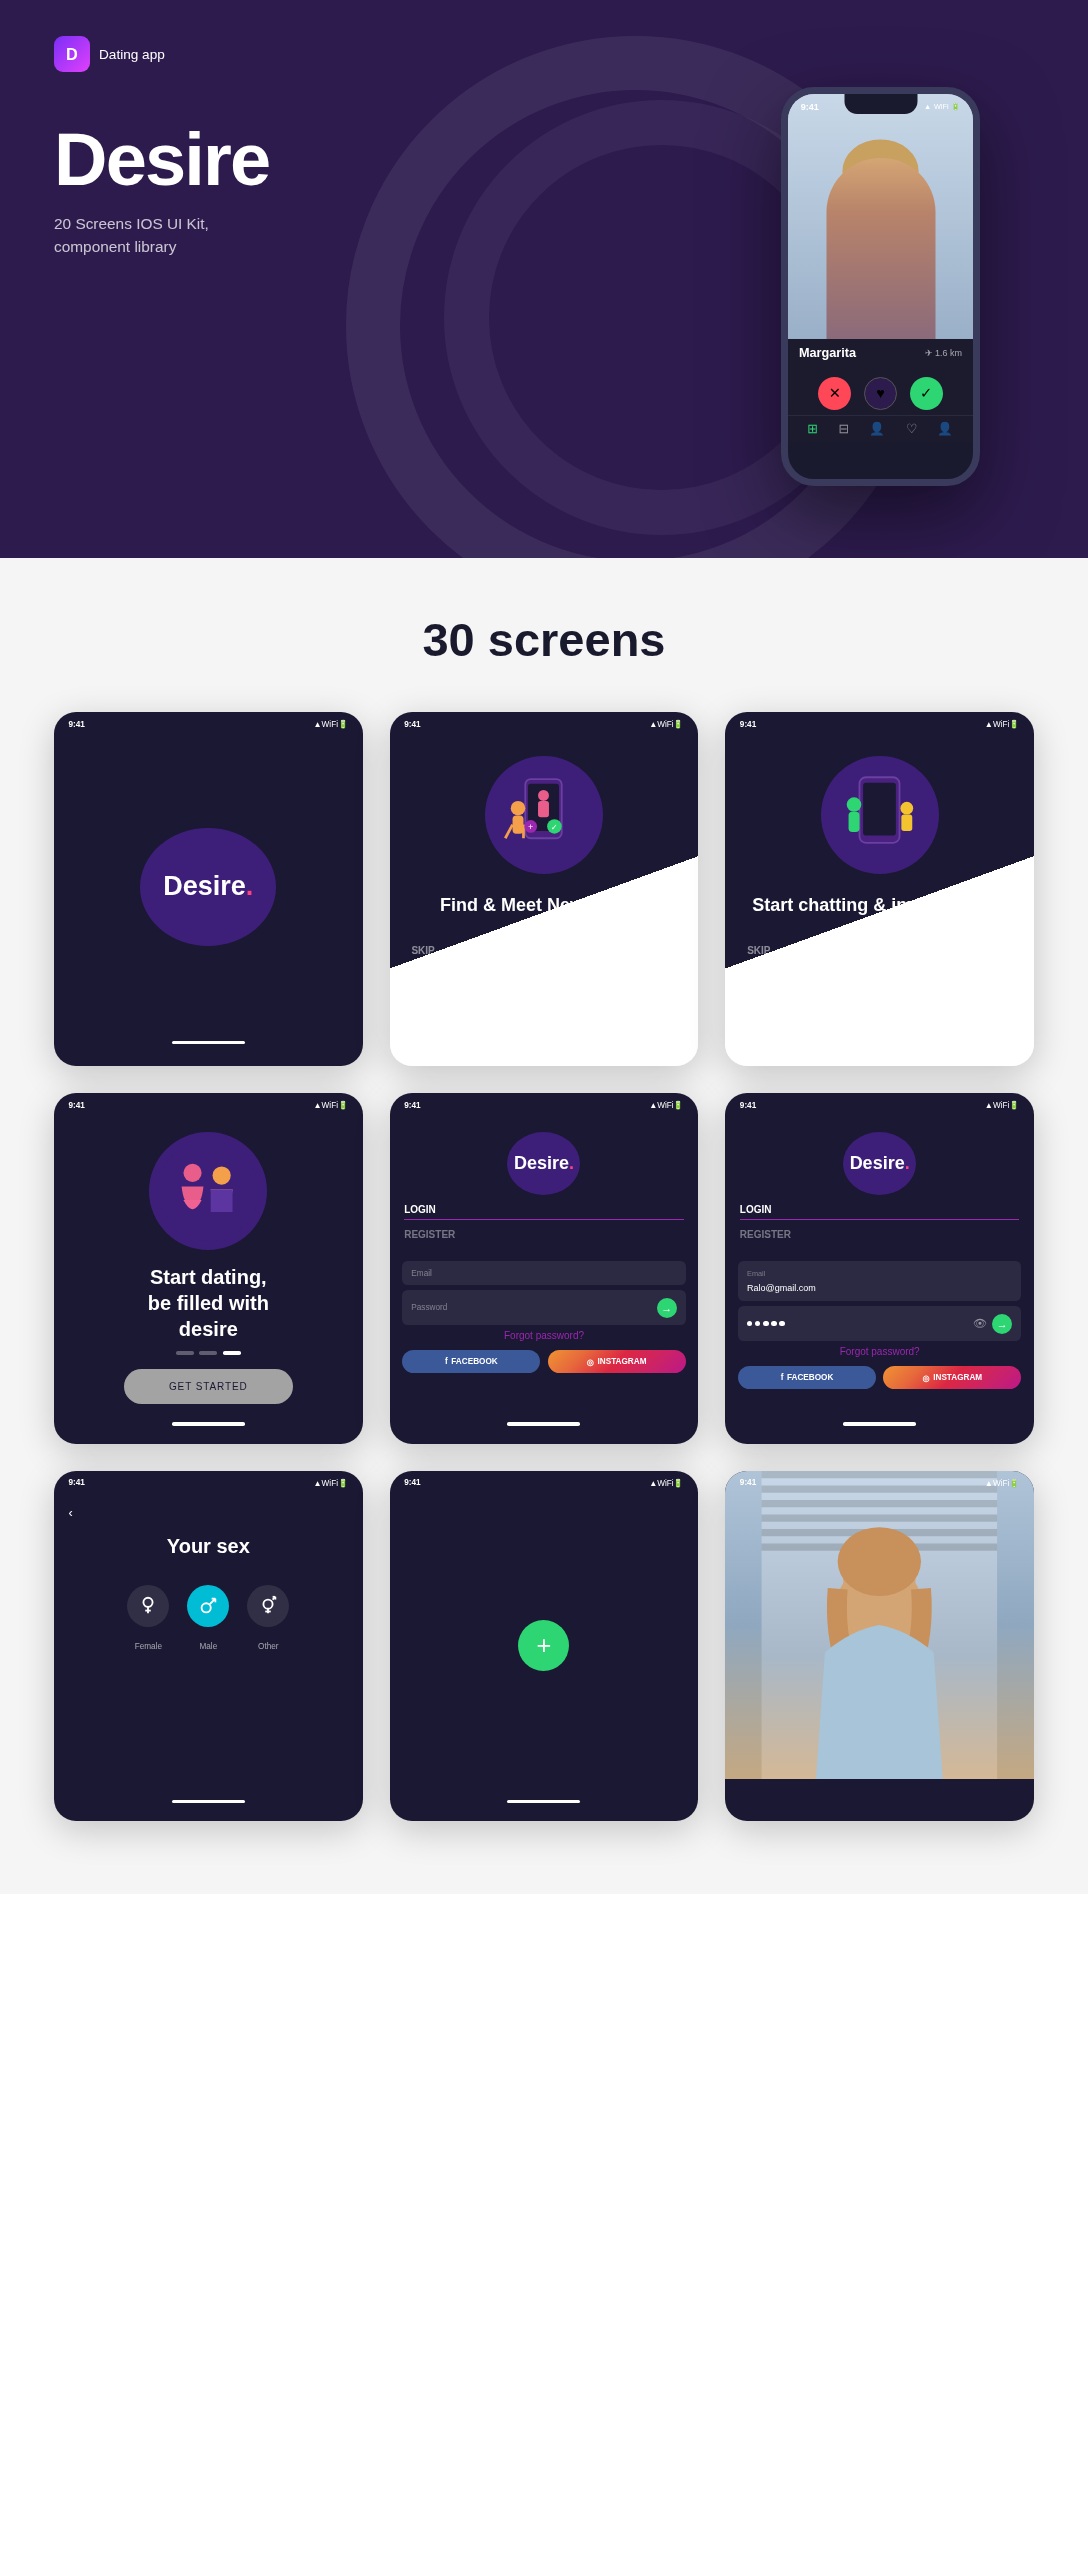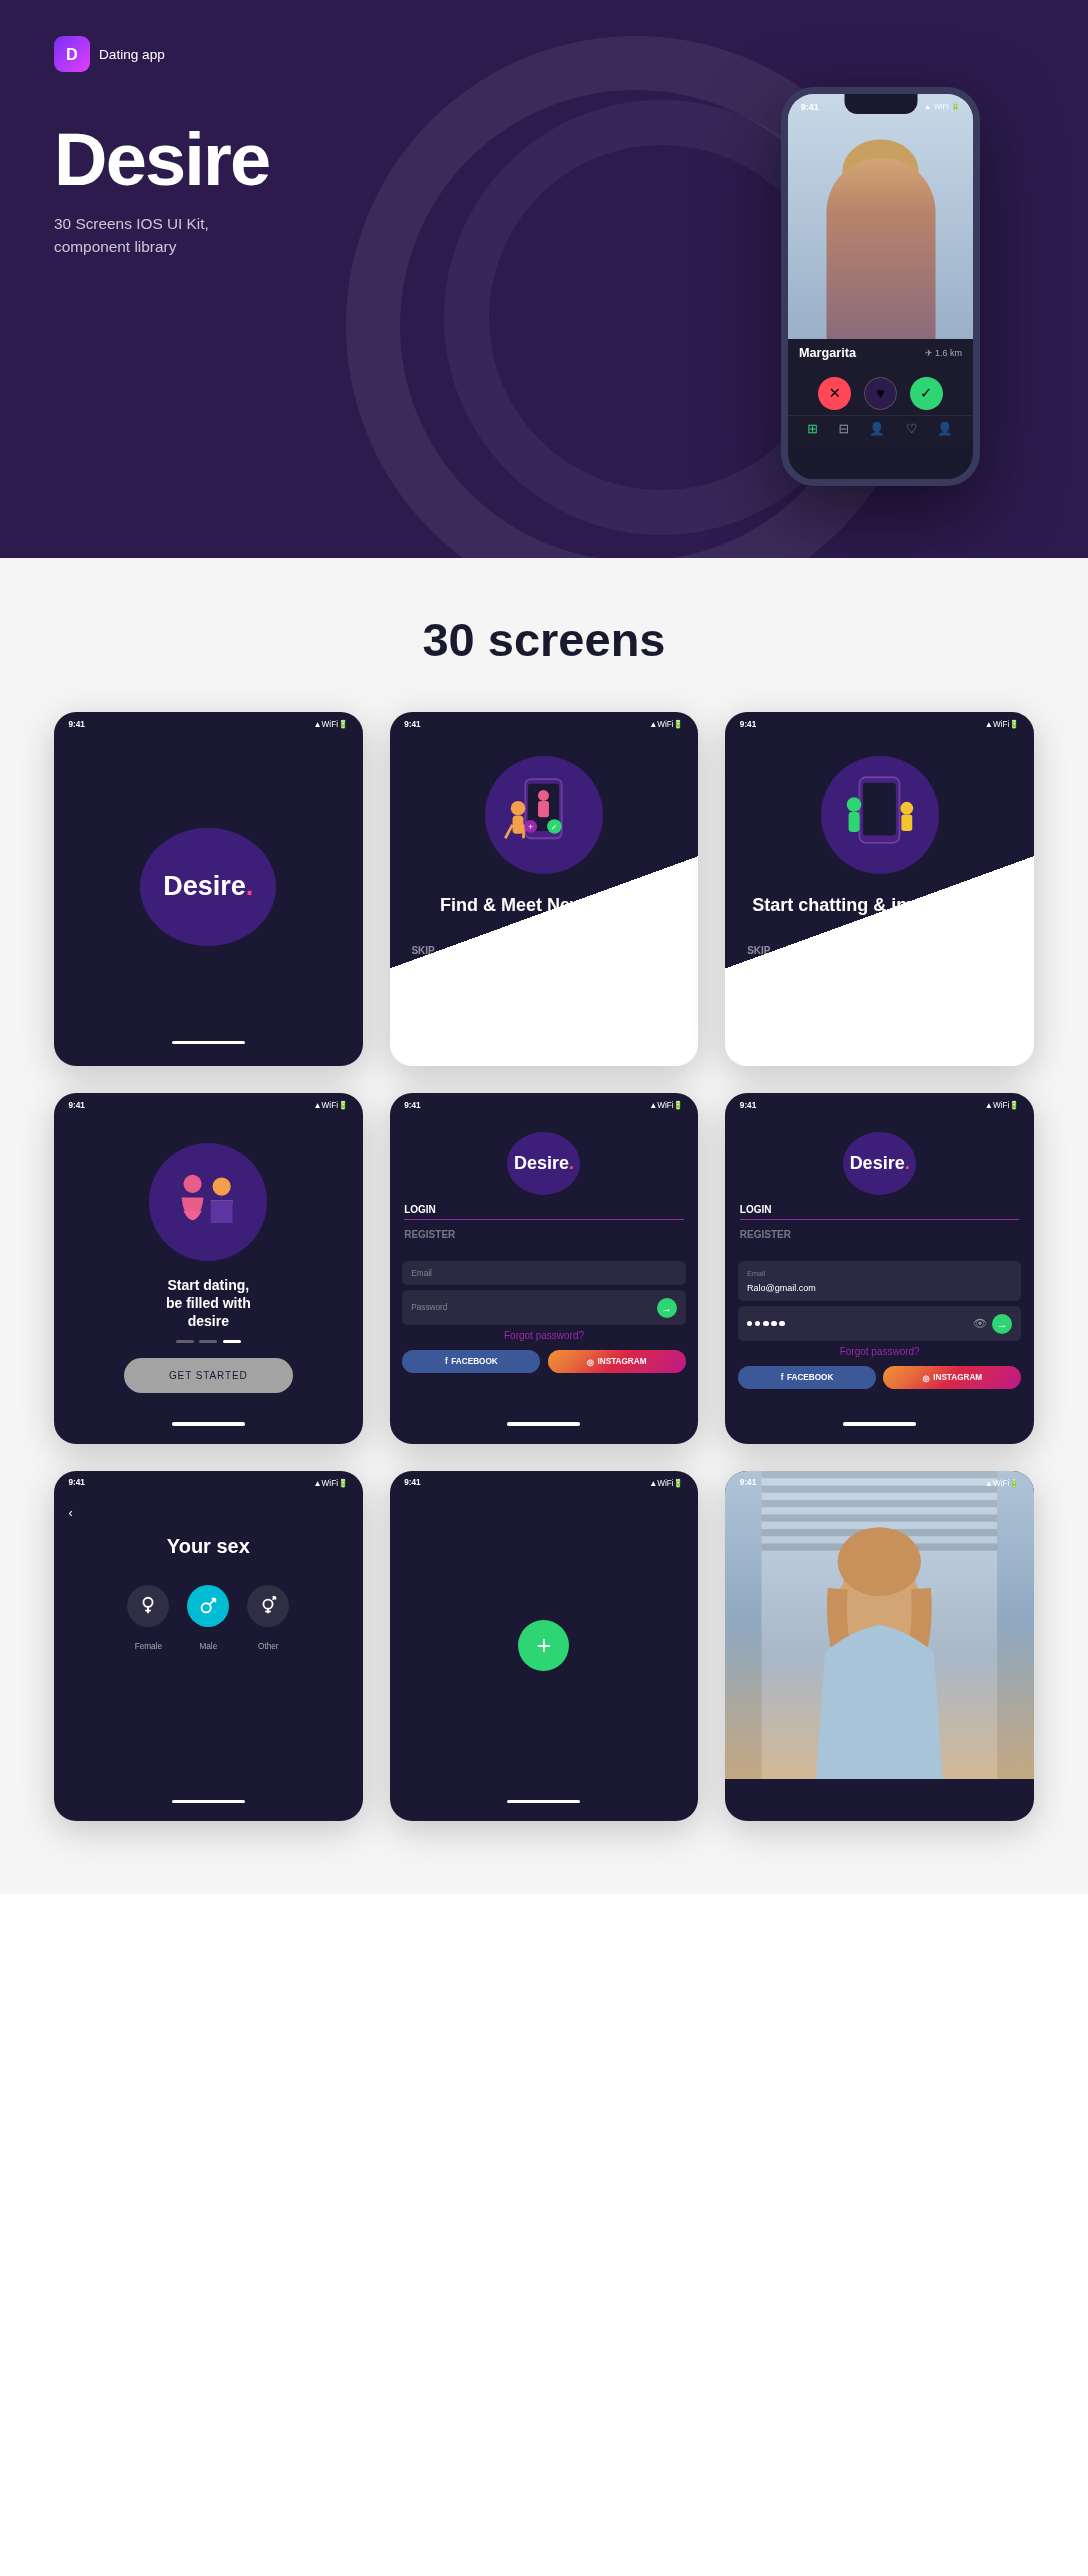--- a/index.html
+++ b/index.html
@@ -352,21 +352,21 @@
     }
     .start-illus {
       width: 118px; height: 118px;
       border-radius: 50%;
       background: #3d1f7a;
       margin-bottom: 14.5px;
       display: flex; align-items: center; justify-content: center;
     }
     .start-text {
       color: white;
-      font-size: 14px;
+      font-size: 20px;
       font-weight: 700;
       text-align: center;
       line-height: 1.3;
       margin-bottom: 9px;
     }
     .start-dots {
       display: flex; gap: 5.4px; margin-bottom: 14.5px;
     }
     .start-btn {
       background: #a3a3a3;
@@ -597,21 +597,21 @@
     </div>
     <span class="app-name">Dating app</span>
   </div>
 
   <div class="hero-content">
     <div class="hero-left">
       <div class="hero-title">
         <span>Desire</span><span class="dot"></span>
       </div>
       <div class="hero-subtitle">
-        <span>30 Screens IOS UI Kit,</span><br>
+        <span>20 Screens IOS UI Kit,</span><br>
         <span>component library</span>
       </div>
     </div>
 
     <div class="hero-phone">
       <div class="phone-frame">
         <div class="phone-notch"></div>
         <div class="phone-status-bar">
           <span class="status-time">9:41</span>
           <div class="status-icons">

